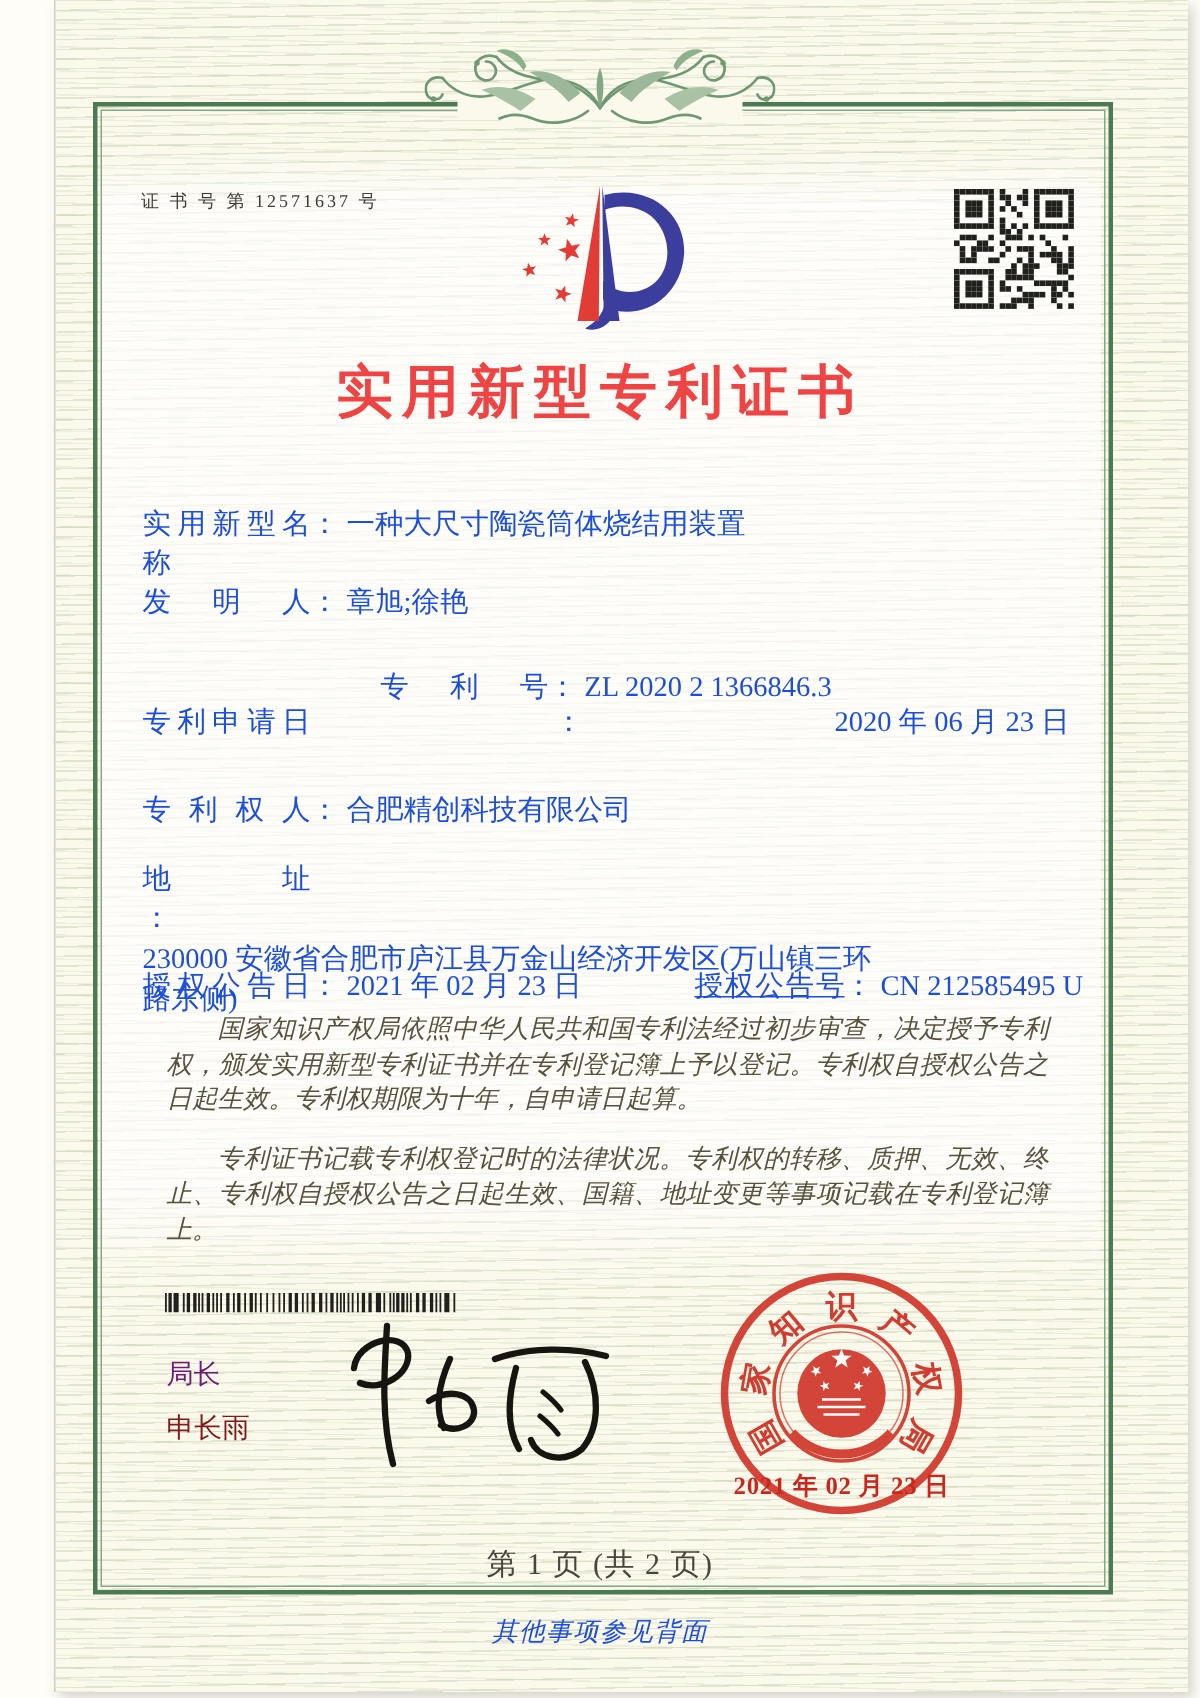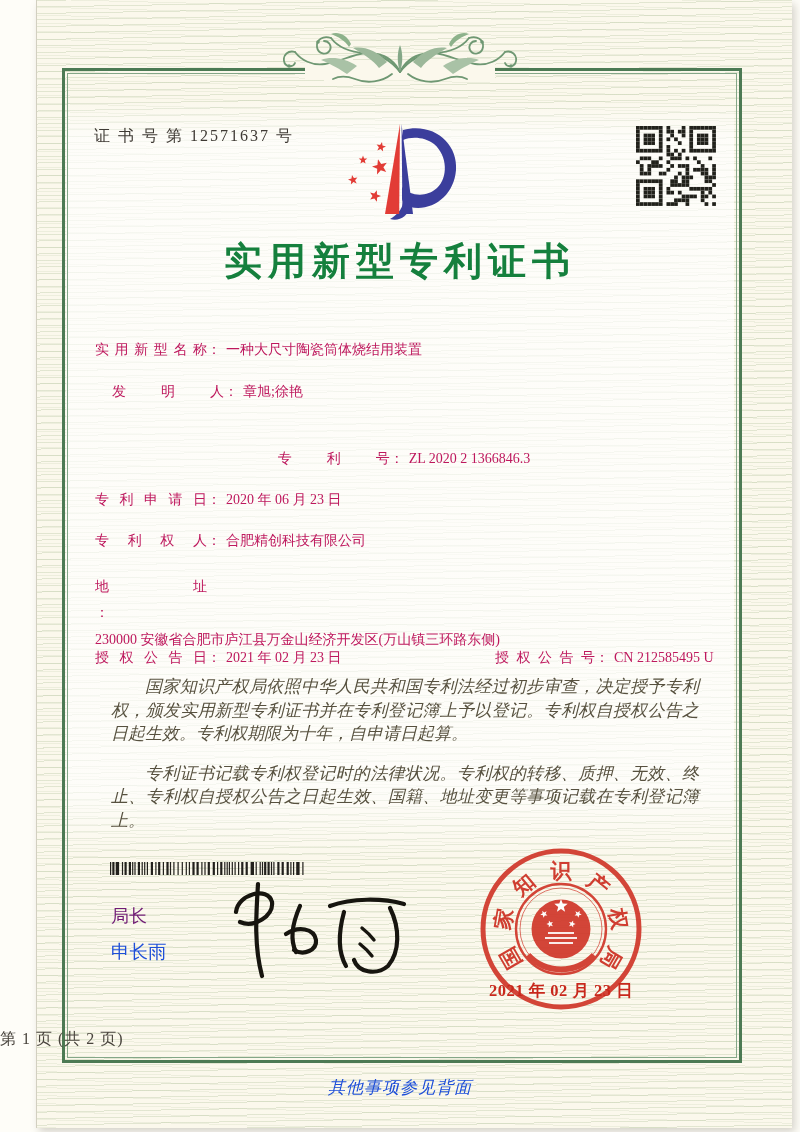--- a/index.html
+++ b/index.html
@@ -10,38 +10,38 @@
     background-image:
       repeating-linear-gradient(179deg, rgba(166,186,144,.30) 0px, rgba(166,186,144,.30) 1px, rgba(0,0,0,0) 1px, rgba(0,0,0,0) 6.5px),
       repeating-linear-gradient(1.5deg, rgba(166,186,144,.16) 0px, rgba(166,186,144,.16) 1px, rgba(0,0,0,0) 1px, rgba(0,0,0,0) 8px);
     border-left:1px solid #d2cfc0;
     box-shadow:3px 4px 8px rgba(110,105,85,.28);}
   .lighten{position:absolute;left:66px;top:100px;width:668px;height:758px;z-index:1;
     background:linear-gradient(180deg, rgba(255,255,255,0) 0%, rgba(255,255,255,.68) 5%, rgba(255,255,255,.68) 91%, rgba(255,255,255,0) 100%);}
   .frame{position:absolute;left:62px;top:68px;width:674px;height:989px;border:3px solid #4c7a54;z-index:2;}
   .frame-inner{position:absolute;inset:2px;border:1px solid #84a788;}
   .abs{position:absolute;z-index:3;}
-  .cert-no{left:94px;top:126px;font-size:16px;letter-spacing:2px;color:#3f3a34;}
+  .cert-no{left:94px;top:126px;font-size:12px;letter-spacing:2px;color:#3f3a34;}
   .title{left:0;right:0;top:236px;text-align:center;font-size:38px;font-weight:700;
-    letter-spacing:6px;color:#15803d;font-family:"Liberation Serif","DejaVu Serif",serif;}
-  .row{left:95px;width:618px;display:flex;align-items:flex-start;font-size:14px;
-    line-height:26px;color:#be185d;}
+    letter-spacing:6px;color:#ef4444;font-family:"Liberation Serif","DejaVu Serif",serif;}
+  .row{left:95px;width:618px;display:flex;align-items:flex-start;font-size:19px;
+    line-height:26px;color:#1d4ed8;}
   .flabel{display:inline-block;width:112px;text-align:justify;text-align-last:justify;flex:none;}
   .colon{flex:none;margin-right:5px;}
   .fvalue{flex:none;}
   .addr-value{width:494px;line-height:27px;}
-  .flabel2{display:inline-block;width:100px;text-align:justify;text-align-last:justify;flex:none;margin-left:73px;}
+  .flabel2{display:inline-block;width:100px;text-align:justify;text-align-last:justify;flex:none;margin-left:36px;text-decoration:underline;}
   .body-text{left:95px;top:660px;width:620px;font-size:17px;line-height:23.5px;
     color:#57513f;font-style:italic;text-align:justify;}
   .body-text p{margin:16px;text-indent:2em;font-family:Liberation Mono, monospace;}
   .sig-title{left:111px;top:904px;font-size:18px;color:#701a75;}
-  .sig-name{left:111px;top:939px;font-size:18.5px;color:#1d4ed8;}
+  .sig-name{left:111px;top:939px;font-size:18.5px;color:#7f1d1d;}
   .seal-date{left:489px;top:980px;font-size:16.5px;font-weight:700;color:#c8281c;
     letter-spacing:.5px;z-index:4;}
-  .page-num{left:0;right:0;top:1029px;font-size:16px;color:#49443d;letter-spacing:1px;}
+  .page-num{left:0;right:0;top:1029px;text-align:center;font-size:20px;color:#49443d;letter-spacing:1px;}
   .back-note{left:0;right:0;top:1076px;text-align:center;font-size:17px;color:#1d4ed8;font-style:italic;letter-spacing:1px;}
   svg{display:block;}
   .z4{z-index:4;}
 </style>
 </head>
 <body>
 
 <div class="page">
   <div class="paper"></div>
   <div class="lighten"></div>
@@ -299,31 +299,31 @@
       <rect x="76.19" y="76.19" width="3.73" height="3.73" fill="#21211b"></rect>
     </svg>
 
   <div class="abs title">实用新型专利证书</div>
 
   <div class="abs row" style="top:337px;">
     <span class="flabel">实用新型名称</span>
       <span class="colon">：</span>
     <span class="fvalue">一种大尺寸陶瓷筒体烧结用装置</span>
   </div>
-  <div class="abs row" style="top:379px;margin-left:17px;">
+  <div class="abs row" style="top:389px;">
     <span class="flabel">发明人</span>
       <span class="colon">：</span>
     <span class="fvalue">章旭;徐艳</span>
   </div>
   <div class="abs row" style="top:446px;justify-content:center;">
     <span class="flabel">专利号</span>
       <span class="colon">：</span>
     <span class="fvalue">ZL 2020 2 1366846.3</span>
   </div>
-  <div class="abs row" style="top:487px;">
+  <div class="abs row" style="top:469px;justify-content:space-between;">
     <span class="flabel">专利申请日</span>
       <span class="colon">：</span>
     <span class="fvalue">2020 年 06 月 23 日</span>
   </div>
   <div class="abs row" style="top:528px;">
     <span class="flabel">专利权人</span>
       <span class="colon">：</span>
     <span class="fvalue">合肥精创科技有限公司</span>
   </div>
   <div class="abs row" style="top:574px;flex-direction:column;">

